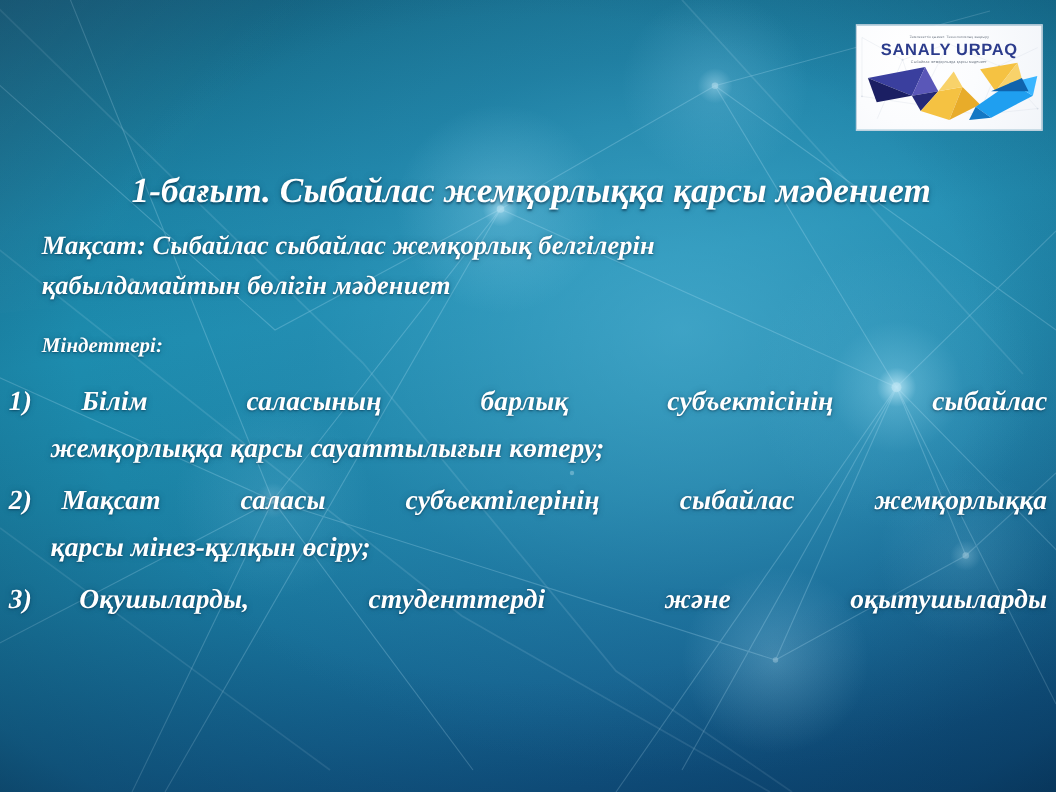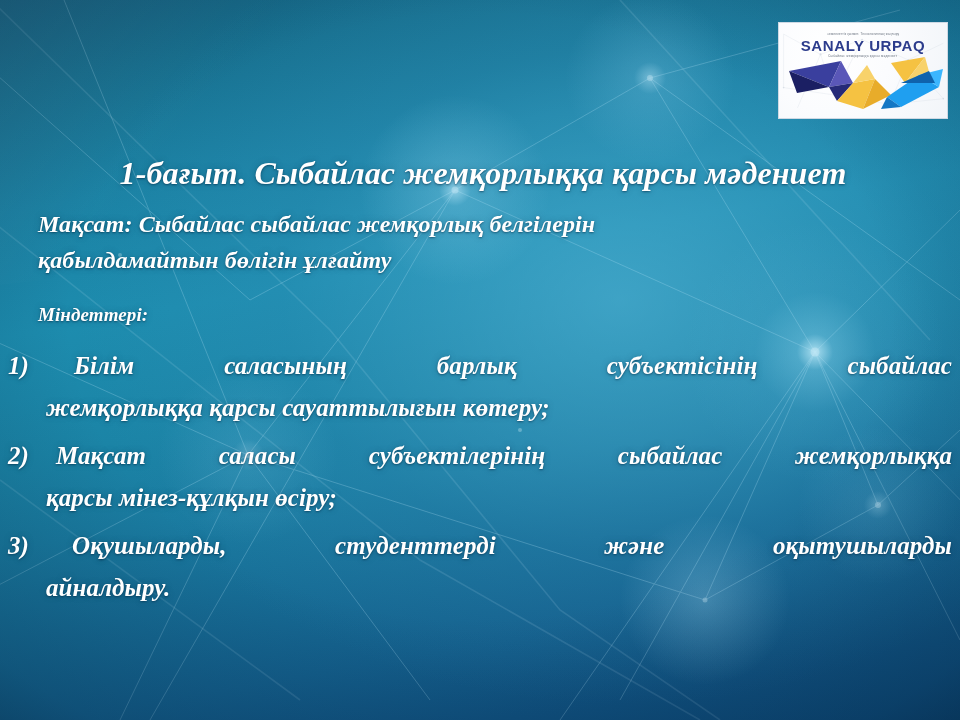--- a/index.html
+++ b/index.html
@@ -285,21 +285,21 @@
       <polygon points="122,30 150,18 156,30" fill="#0f63ad"></polygon>
     </svg>
   </div>
 
   <div id="content">
 
     <div id="title" class="txt">1-бағыт. Сыбайлас жемқорлыққа қарсы мәдениет</div>
 
     <div id="goal" class="txt">
       <span class="g-line1">Мақсат: Сыбайлас сыбайлас жемқорлық белгілерін</span>
-      <span class="g-line2">қабылдамайтын бөлігін ұлғайту</span>
+      <span class="g-line2">қабылдамайтын бөлігін мәдениет</span>
     </div>
 
     <div id="tasks-label" class="txt">Міндеттері:</div>
 
     <div id="task-1" class="task txt">
       <span class="num">1)</span>
       <span class="body">
         <span class="ln first">Білім саласының барлық субъектісінің сыбайлас</span>
         <span class="ln last">жемқорлыққа қарсы сауаттылығын көтеру;</span>
       </span>
@@ -310,18 +310,17 @@
       <span class="body">
         <span class="ln first">Мақсат саласы субъектілерінің сыбайлас жемқорлыққа</span>
         <span class="ln last">қарсы мінез-құлқын өсіру;</span>
       </span>
     </div>
 
     <div id="task-3" class="task txt">
       <span class="num">3)</span>
       <span class="body">
         <span class="ln first">Оқушыларды, студенттерді және оқытушыларды</span>
-        <span class="ln last">айналдыру.</span>
       </span>
     </div>
 
   </div>
 </div>
 
 </body></html>

